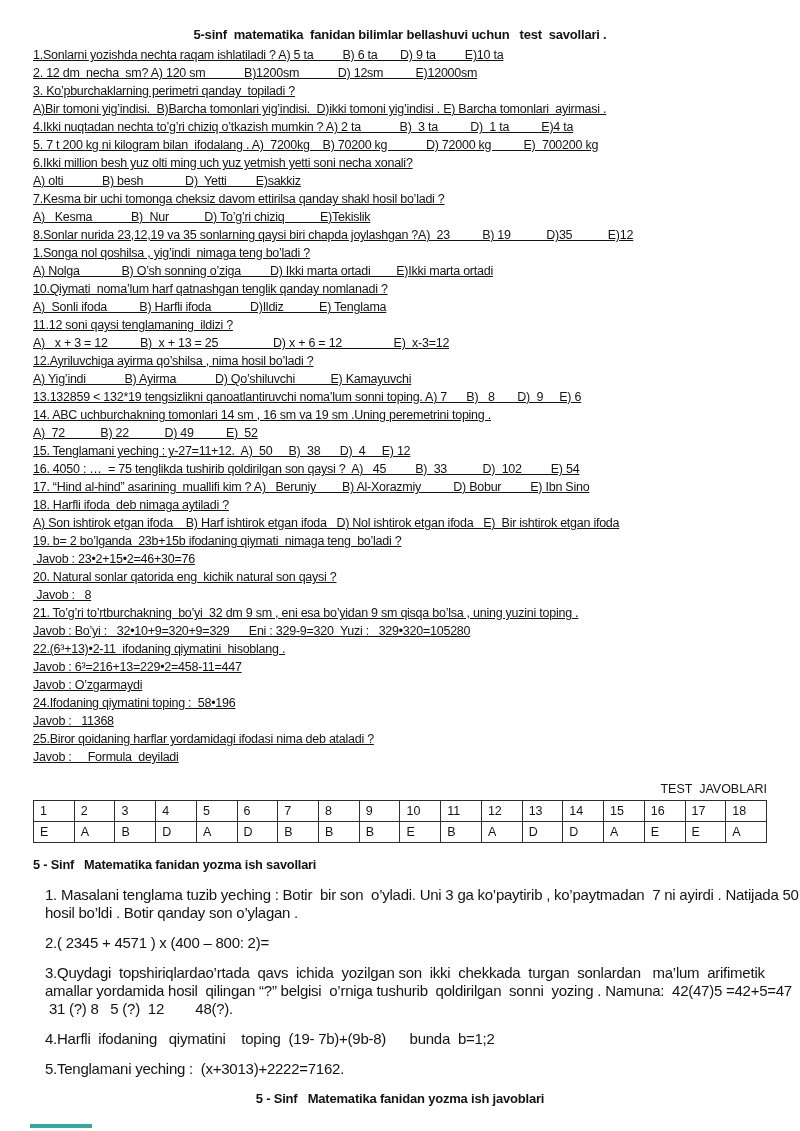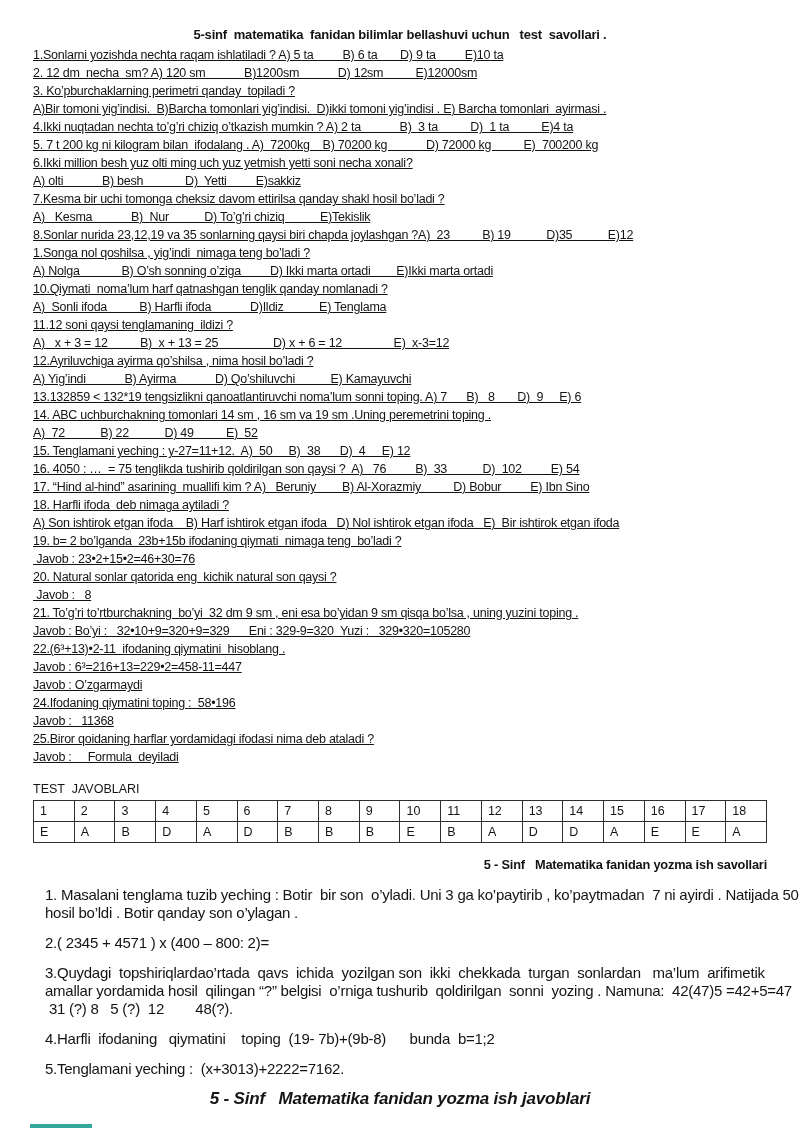--- a/index.html
+++ b/index.html
@@ -30,21 +30,21 @@
   .lines p {
     margin: 0;
     font-size: 12.5px;
     line-height: 18px;
     white-space: pre;
     letter-spacing: -0.25px;
     text-decoration: underline;
   }
   .table-caption {
     margin-top: 15px;
-    text-align: left;
+    text-align: right;
     font-size: 12.5px;
     line-height: 17px;
     white-space: pre;
   }
   table.answers {
     width: 100%;
     border-collapse: collapse;
     table-layout: fixed;
     margin-top: 2px;
   }
@@ -52,43 +52,42 @@
     border: 1.5px solid #2e2e2e;
     font-size: 12.5px;
     line-height: 17px;
     height: 18px;
     padding: 1px 2px 1px 6px;
     white-space: pre;
     overflow: hidden;
   }
   .section-heading {
     margin: 13px 0 3px 0;
-    text-align: right;
+    text-align: left;
     font-weight: bold;
     font-size: 12.8px;
     line-height: 18px;
     white-space: pre;
     letter-spacing: -0.2px;
   }
   .wlines p {
     margin: 12px;
     font-size: 15px;
     line-height: 18px;
     white-space: pre;
     letter-spacing: -0.25px;
   }
   .answers-heading {
     margin: 2px 0 0 0;
     text-align: center;
     font-weight: bold;
-    font-size: 17px;
+    font-size: 13px;
     line-height: 18px;
     white-space: pre;
     letter-spacing: -0.2px;
-    font-style: italic;
   }
   .bottom-marker {
     position: absolute;
     left: 30px;
     top: 1124px;
     width: 62px;
     height: 4px;
     background: #35a79c;
   }
 </style>
@@ -116,21 +115,21 @@
       <p>10.Qiymati  noma’lum harf qatnashgan tenglik qanday nomlanadi ?</p>
       <p>A)  Sonli ifoda          B) Harfli ifoda            D)Ildiz           E) Tenglama</p>
       <p>11.12 soni qaysi tenglamaning  ildizi ?</p>
       <p>A)   x + 3 = 12          B)  x + 13 = 25                 D) x + 6 = 12                E)  x-3=12</p>
       <p>12.Ayriluvchiga ayirma qo’shilsa , nima hosil bo’ladi ?</p>
       <p>A) Yig’indi            B) Ayirma            D) Qo’shiluvchi           E) Kamayuvchi</p>
       <p>13.132859 &lt; 132*19 tengsizlikni qanoatlantiruvchi noma’lum sonni toping. A) 7      B)   8       D)  9     E) 6</p>
       <p>14. ABC uchburchakning tomonlari 14 sm , 16 sm va 19 sm .Uning peremetrini toping .</p>
       <p>A)  72           B) 22           D) 49          E)  52</p>
       <p>15. Tenglamani yeching : y-27=11+12.  A)  50     B)  38      D)  4     E) 12</p>
-      <p>16. 4050 : …  = 75 tenglikda tushirib qoldirilgan son qaysi ?  A)   76         B)  33           D)  102         E) 54</p>
+      <p>16. 4050 : …  = 75 tenglikda tushirib qoldirilgan son qaysi ?  A)   45         B)  33           D)  102         E) 54</p>
       <p>17. “Hind al-hind” asarining  muallifi kim ? A)   Beruniy        B) Al-Xorazmiy          D) Bobur         E) Ibn Sino</p>
       <p>18. Harfli ifoda  deb nimaga aytiladi ?</p>
       <p>A) Son ishtirok etgan ifoda    B) Harf ishtirok etgan ifoda   D) Nol ishtirok etgan ifoda   E)  Bir ishtirok etgan ifoda</p>
       <p>19. b= 2 bo’lganda  23b+15b ifodaning qiymati  nimaga teng  bo’ladi ?</p>
       <p> Javob : 23•2+15•2=46+30=76</p>
       <p>20. Natural sonlar qatorida eng  kichik natural son qaysi ?</p>
       <p> Javob :   8</p>
       <p>21. To’g’ri to’rtburchakning  bo’yi  32 dm 9 sm , eni esa bo’yidan 9 sm qisqa bo’lsa , uning yuzini toping .</p>
       <p>Javob : Bo’yi :   32•10+9=320+9=329      Eni : 329-9=320  Yuzi :   329•320=105280</p>
       <p>22.(6³+13)•2-11  ifodaning qiymatini  hisoblang .</p>

